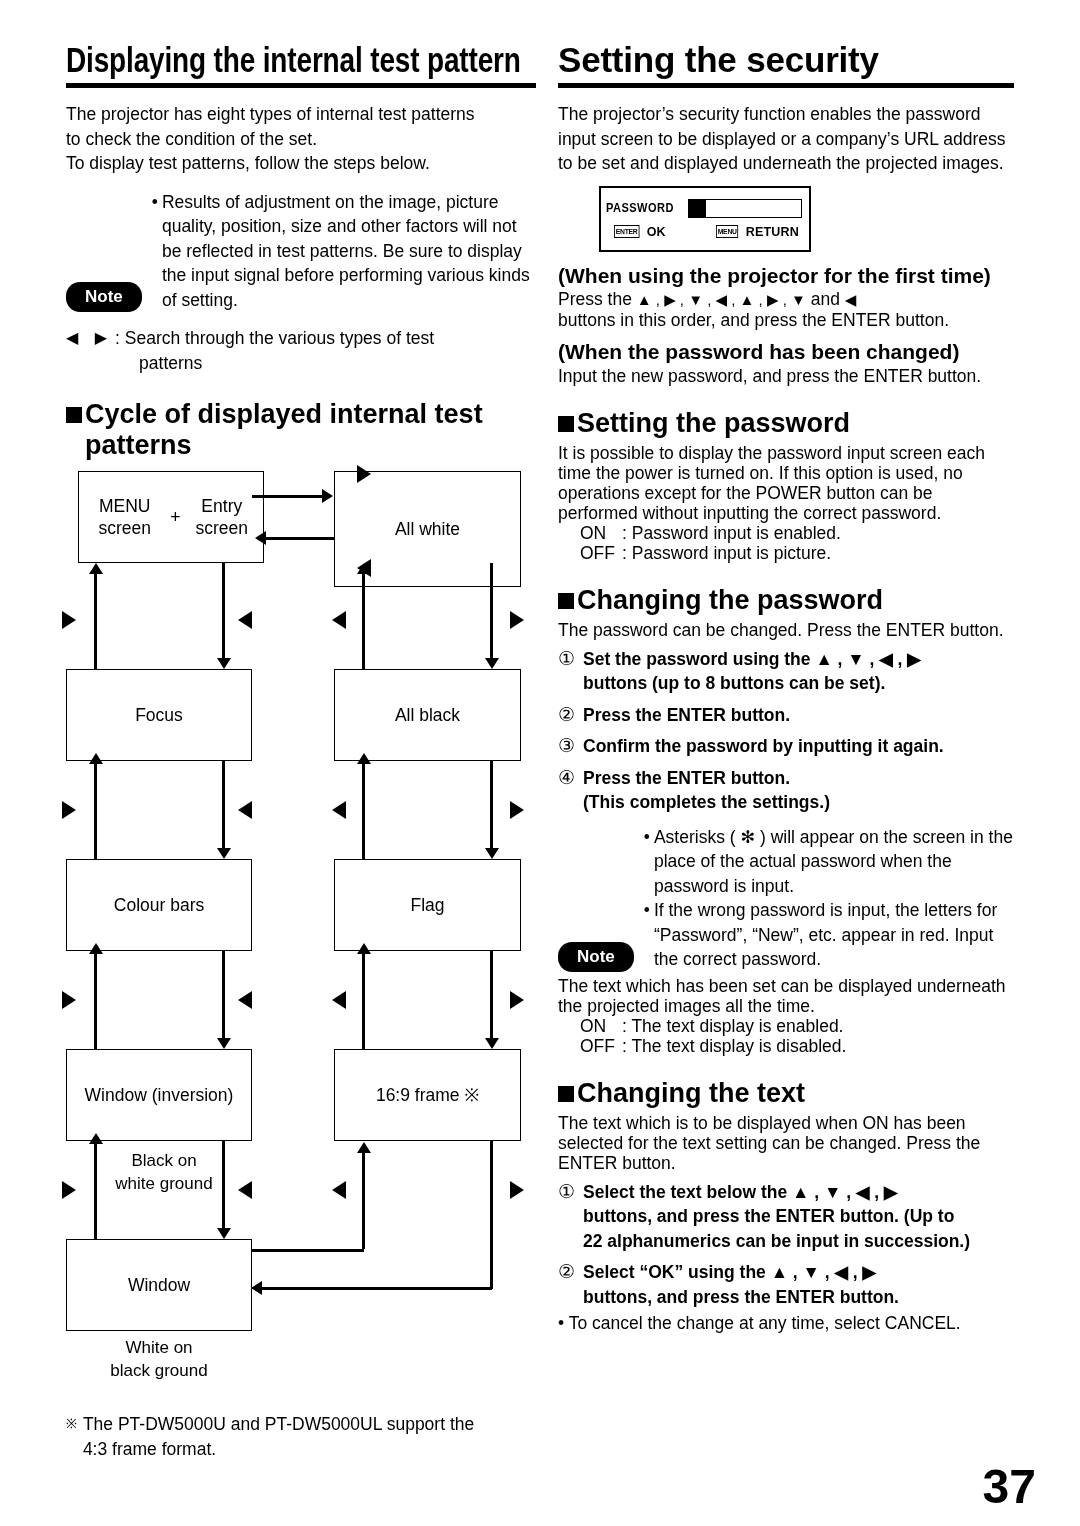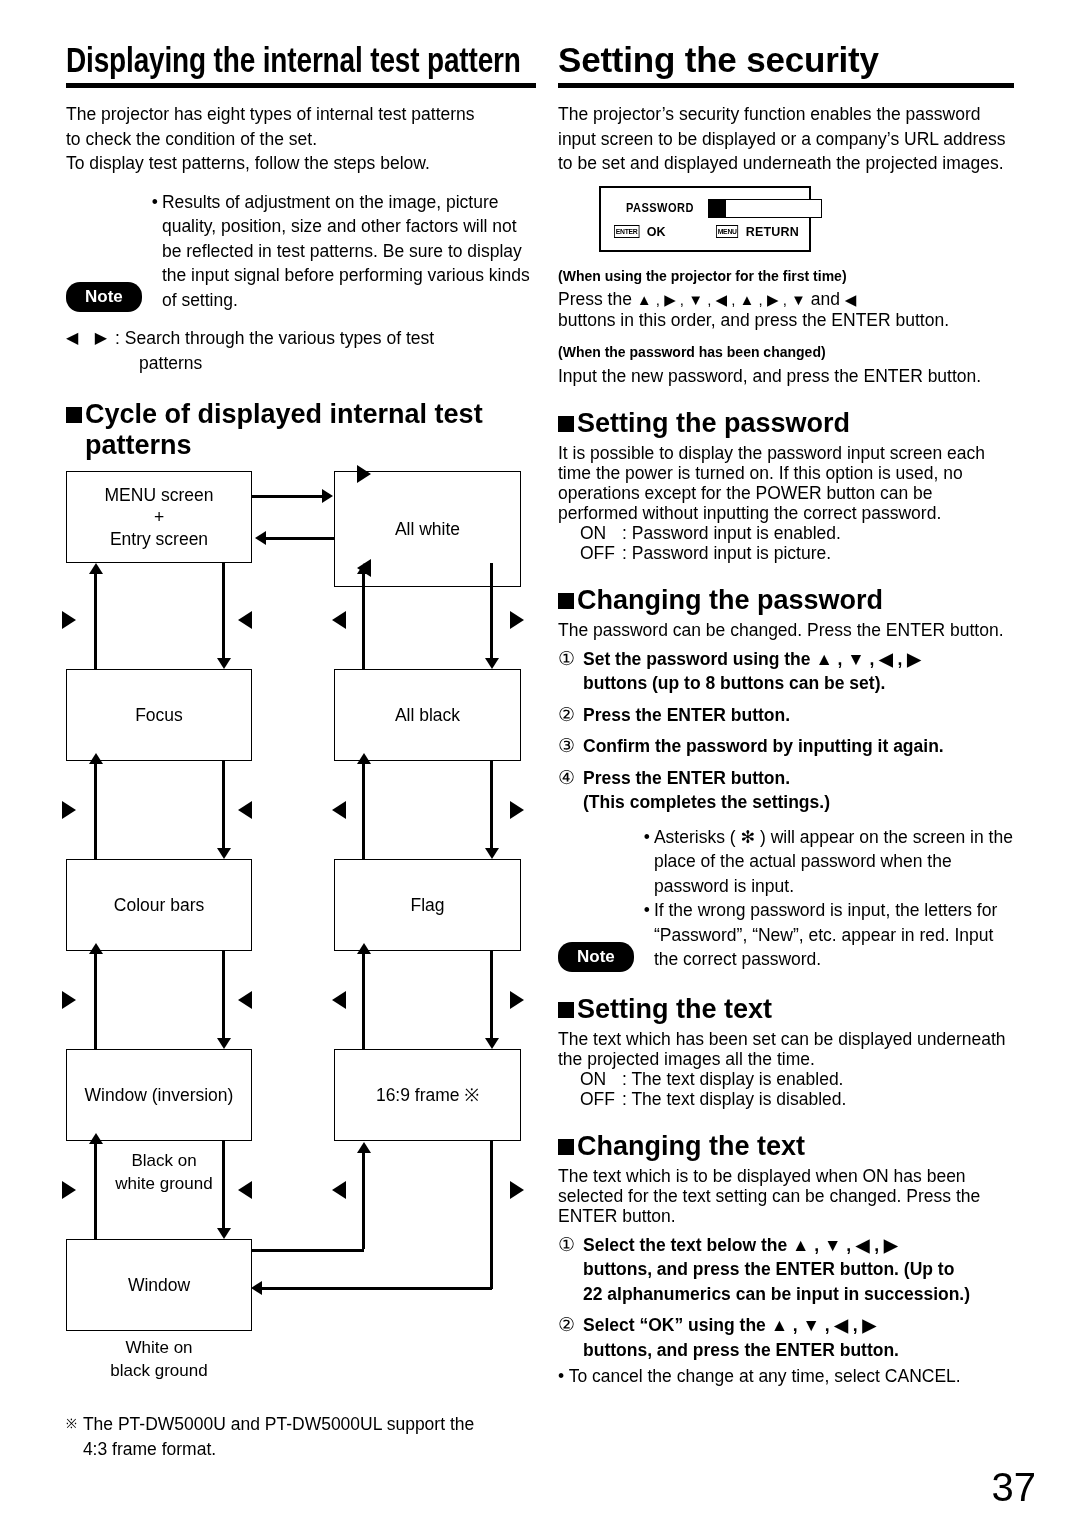--- a/index.html
+++ b/index.html
@@ -166,38 +166,38 @@
     width: 25px;
     font-weight: normal;
     font-size: 19px;
     line-height: 24px;
   }
   .steps .stext { flex: 1 1 auto; }
   .steps .sub-line { display: block; }
 
   .subhead-bold {
     font-weight: bold;
-    font-size: 14px;
+    font-size: 21px;
     line-height: 24.5px;
   }
 
   
   .osd {
     position: relative;
     margin-top: 10px;
     margin-left: 41px;
     width: 208px;
     height: 62px;
     border: 2px solid #000;
     background: #fff;
     font-family: "Liberation Sans", sans-serif;
   }
   .osd-row1 {
     position: absolute;
-    left: 25px; top: 11px;
+    left: 5px; top: 11px;
     display: flex;
     align-items: center;
   }
   .osd-pw-label {
     font-weight: bold;
     font-size: 12px;
     letter-spacing: 0.5px;
     transform: scaleX(0.92);
     transform-origin: left center;
   }
@@ -329,23 +329,23 @@
     line-height: 24.5px;
     display: flex;
   }
   .footnote .mark { flex: 0 0 auto; margin-right: 6px; font-size: 13px; }
   .footnote .ftext { flex: 1 1 auto; }
 
   .page-number {
     position: absolute;
     right: 44px;
     bottom: 14px;
-    font-size: 40px;
+    font-size: 48px;
     line-height: 50px;
-    font-weight: normal;
+    font-weight: bold;
   }
   .arw { font-size: 15px; }
 </style>
 </head>
 <body>
 
 <div class="page">
 
   <div class="col-left">
 
@@ -376,21 +376,21 @@
       </span>
     </div>
 
     <div class="sec-head" style="margin-top:24px;">
       <span class="sq"></span>
       <span class="sec-label">Cycle of displayed internal test patterns</span>
     </div>
 
     <div class="flow">
 
-      <div class="fbox" style="left:0px; top:0px; width:186px; height:92px; flex-direction:column;">
+      <div class="fbox" style="left:12px; top:0px; width:186px; height:92px; flex-direction:row;">
         <span>MENU screen</span>
         <span>+</span>
         <span>Entry screen</span>
       </div>
 
       <div class="fbox" style="left:268px; top:0px; width:187px; height:116px;">
         <span>All white</span>
       </div>
 
       <div class="fbox" style="left:0px; top:198px; width:186px; height:92px;">
@@ -619,24 +619,20 @@
           <span class="dot">•</span>
           <span>Asterisks ( ✻ ) will appear on the screen in the place of the actual password when the password is input.</span>
         </div>
         <div class="bullet-item">
           <span class="dot">•</span>
           <span>If the wrong password is input, the letters for “Password”, “New”, etc. appear in red. Input the correct password.</span>
         </div>
       </div>
     </div>
 
-    <div class="sec-head">
-      <span class="sq"></span>
-      <span class="sec-label">Setting the text</span>
-    </div>
     <div class="sec-body">
       <p>The text which has been set can be displayed underneath the projected images all the time.</p>
       <div class="indent-list">
         <div class="row">
           <span class="key">ON</span>
           <span>: The text display is enabled.</span>
         </div>
         <div class="row">
           <span class="key">OFF</span>
           <span>: The text display is disabled.</span>

